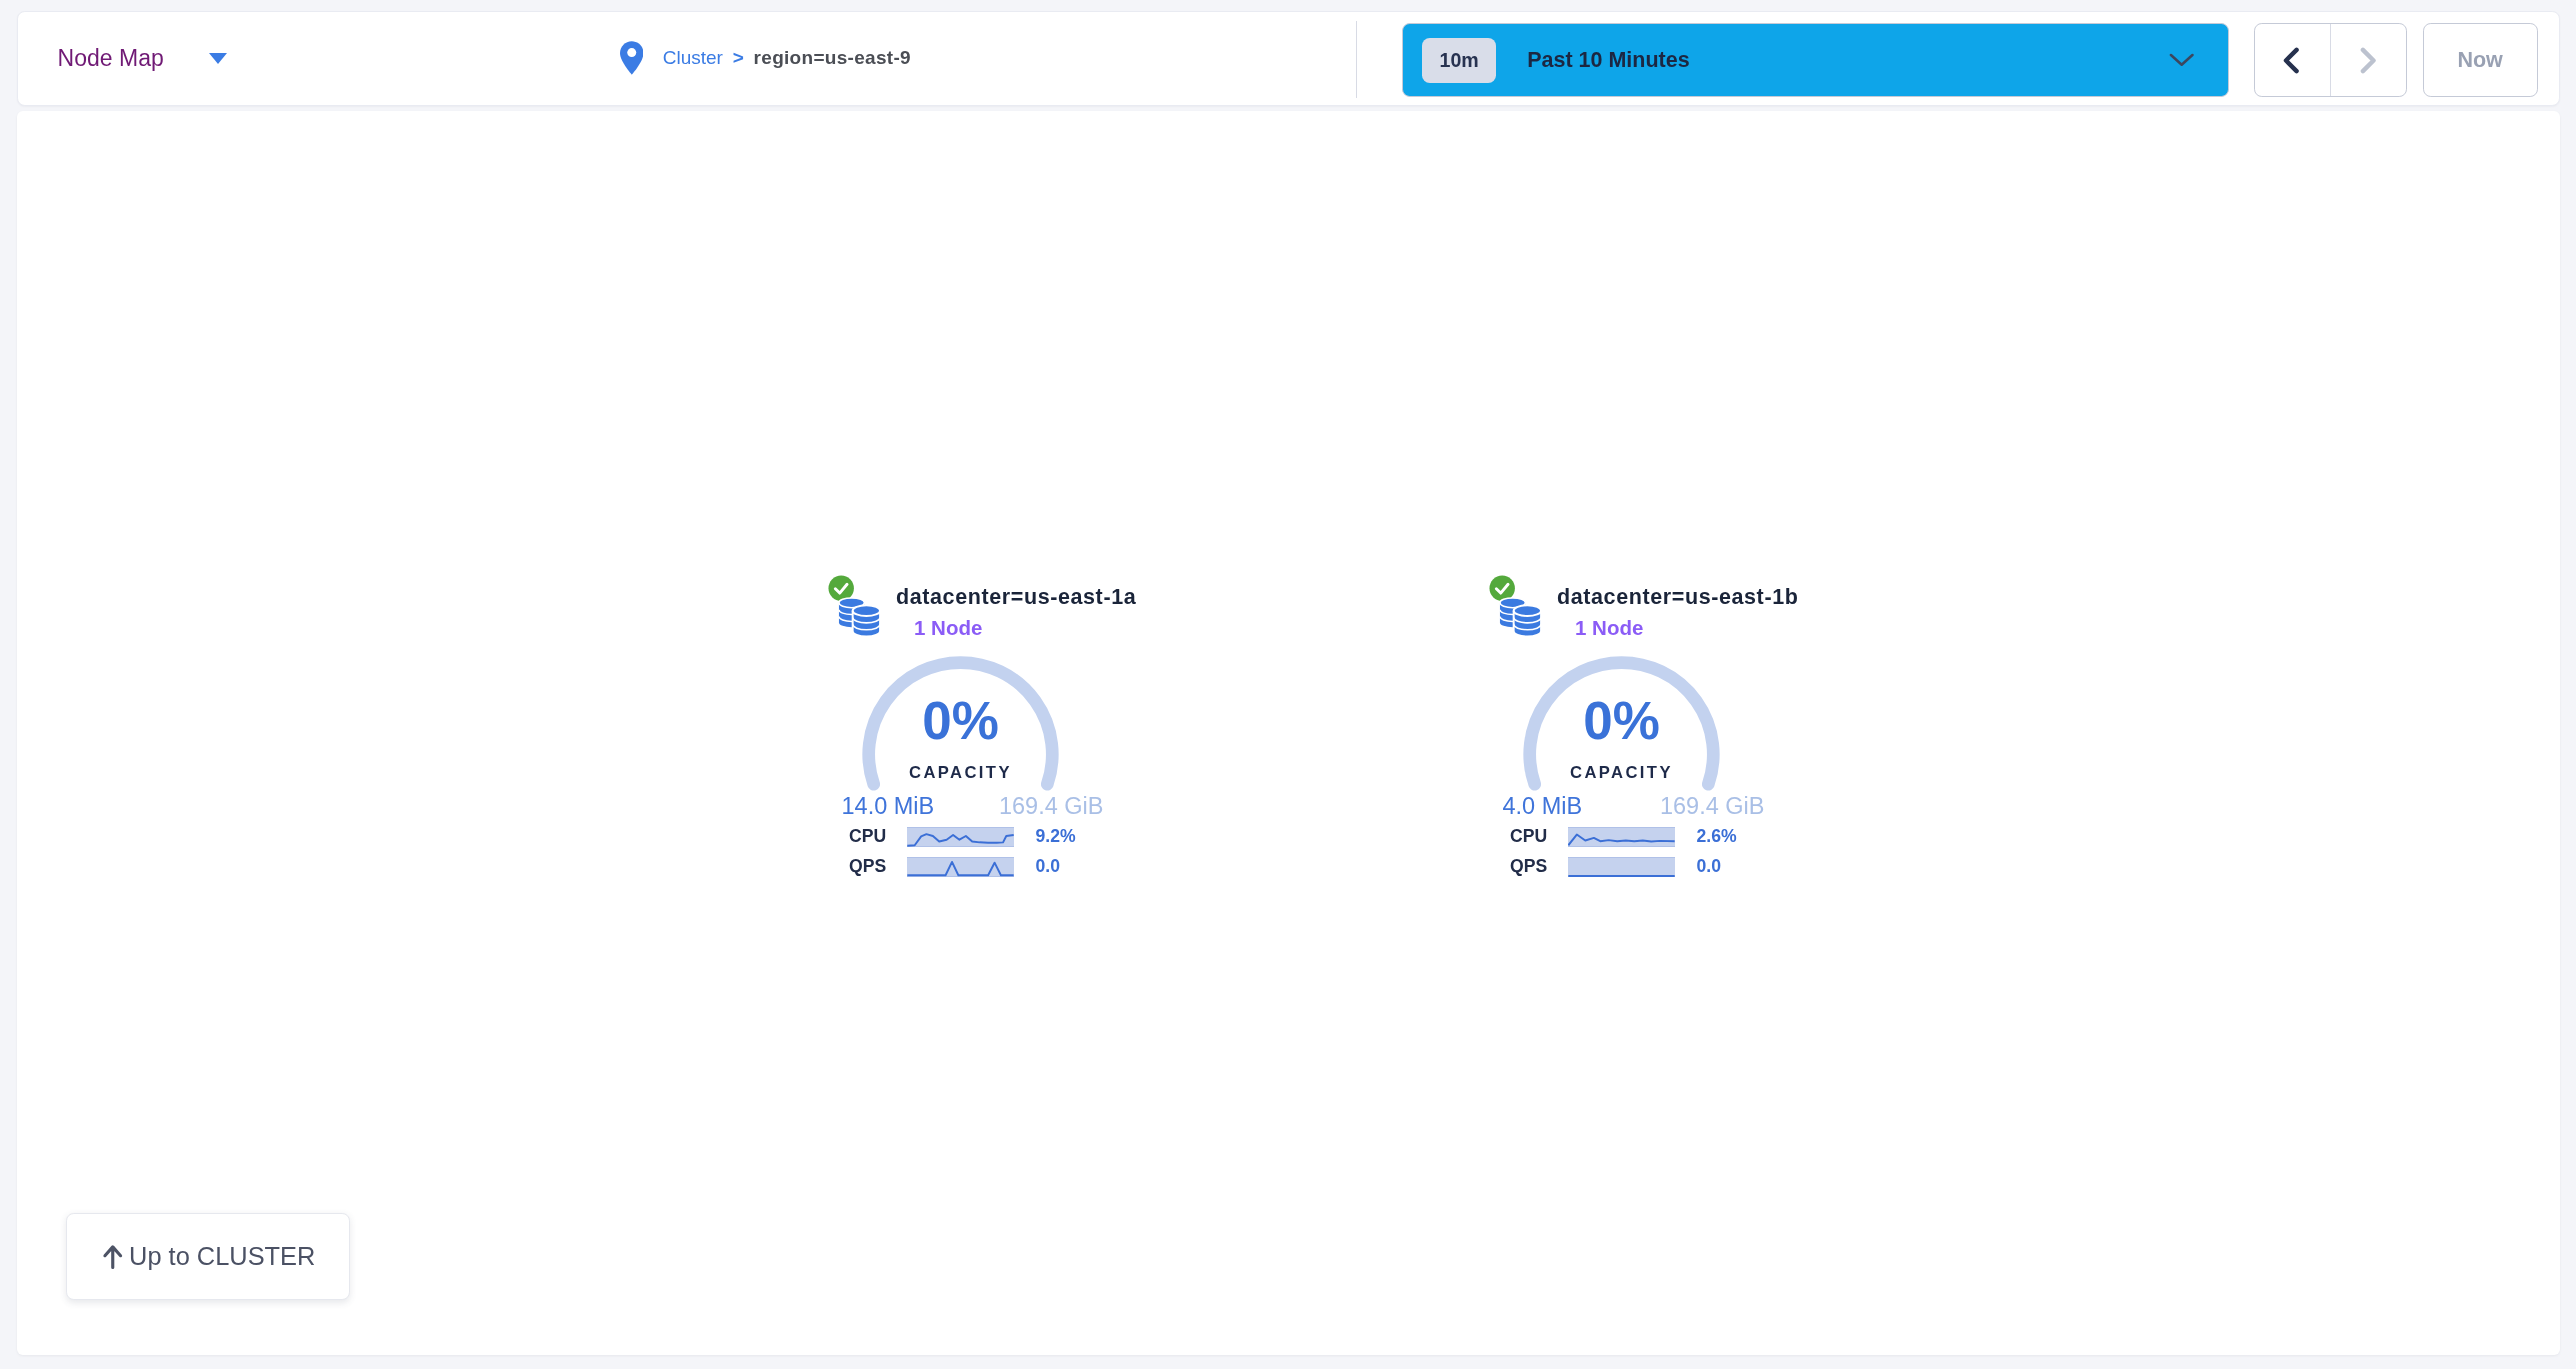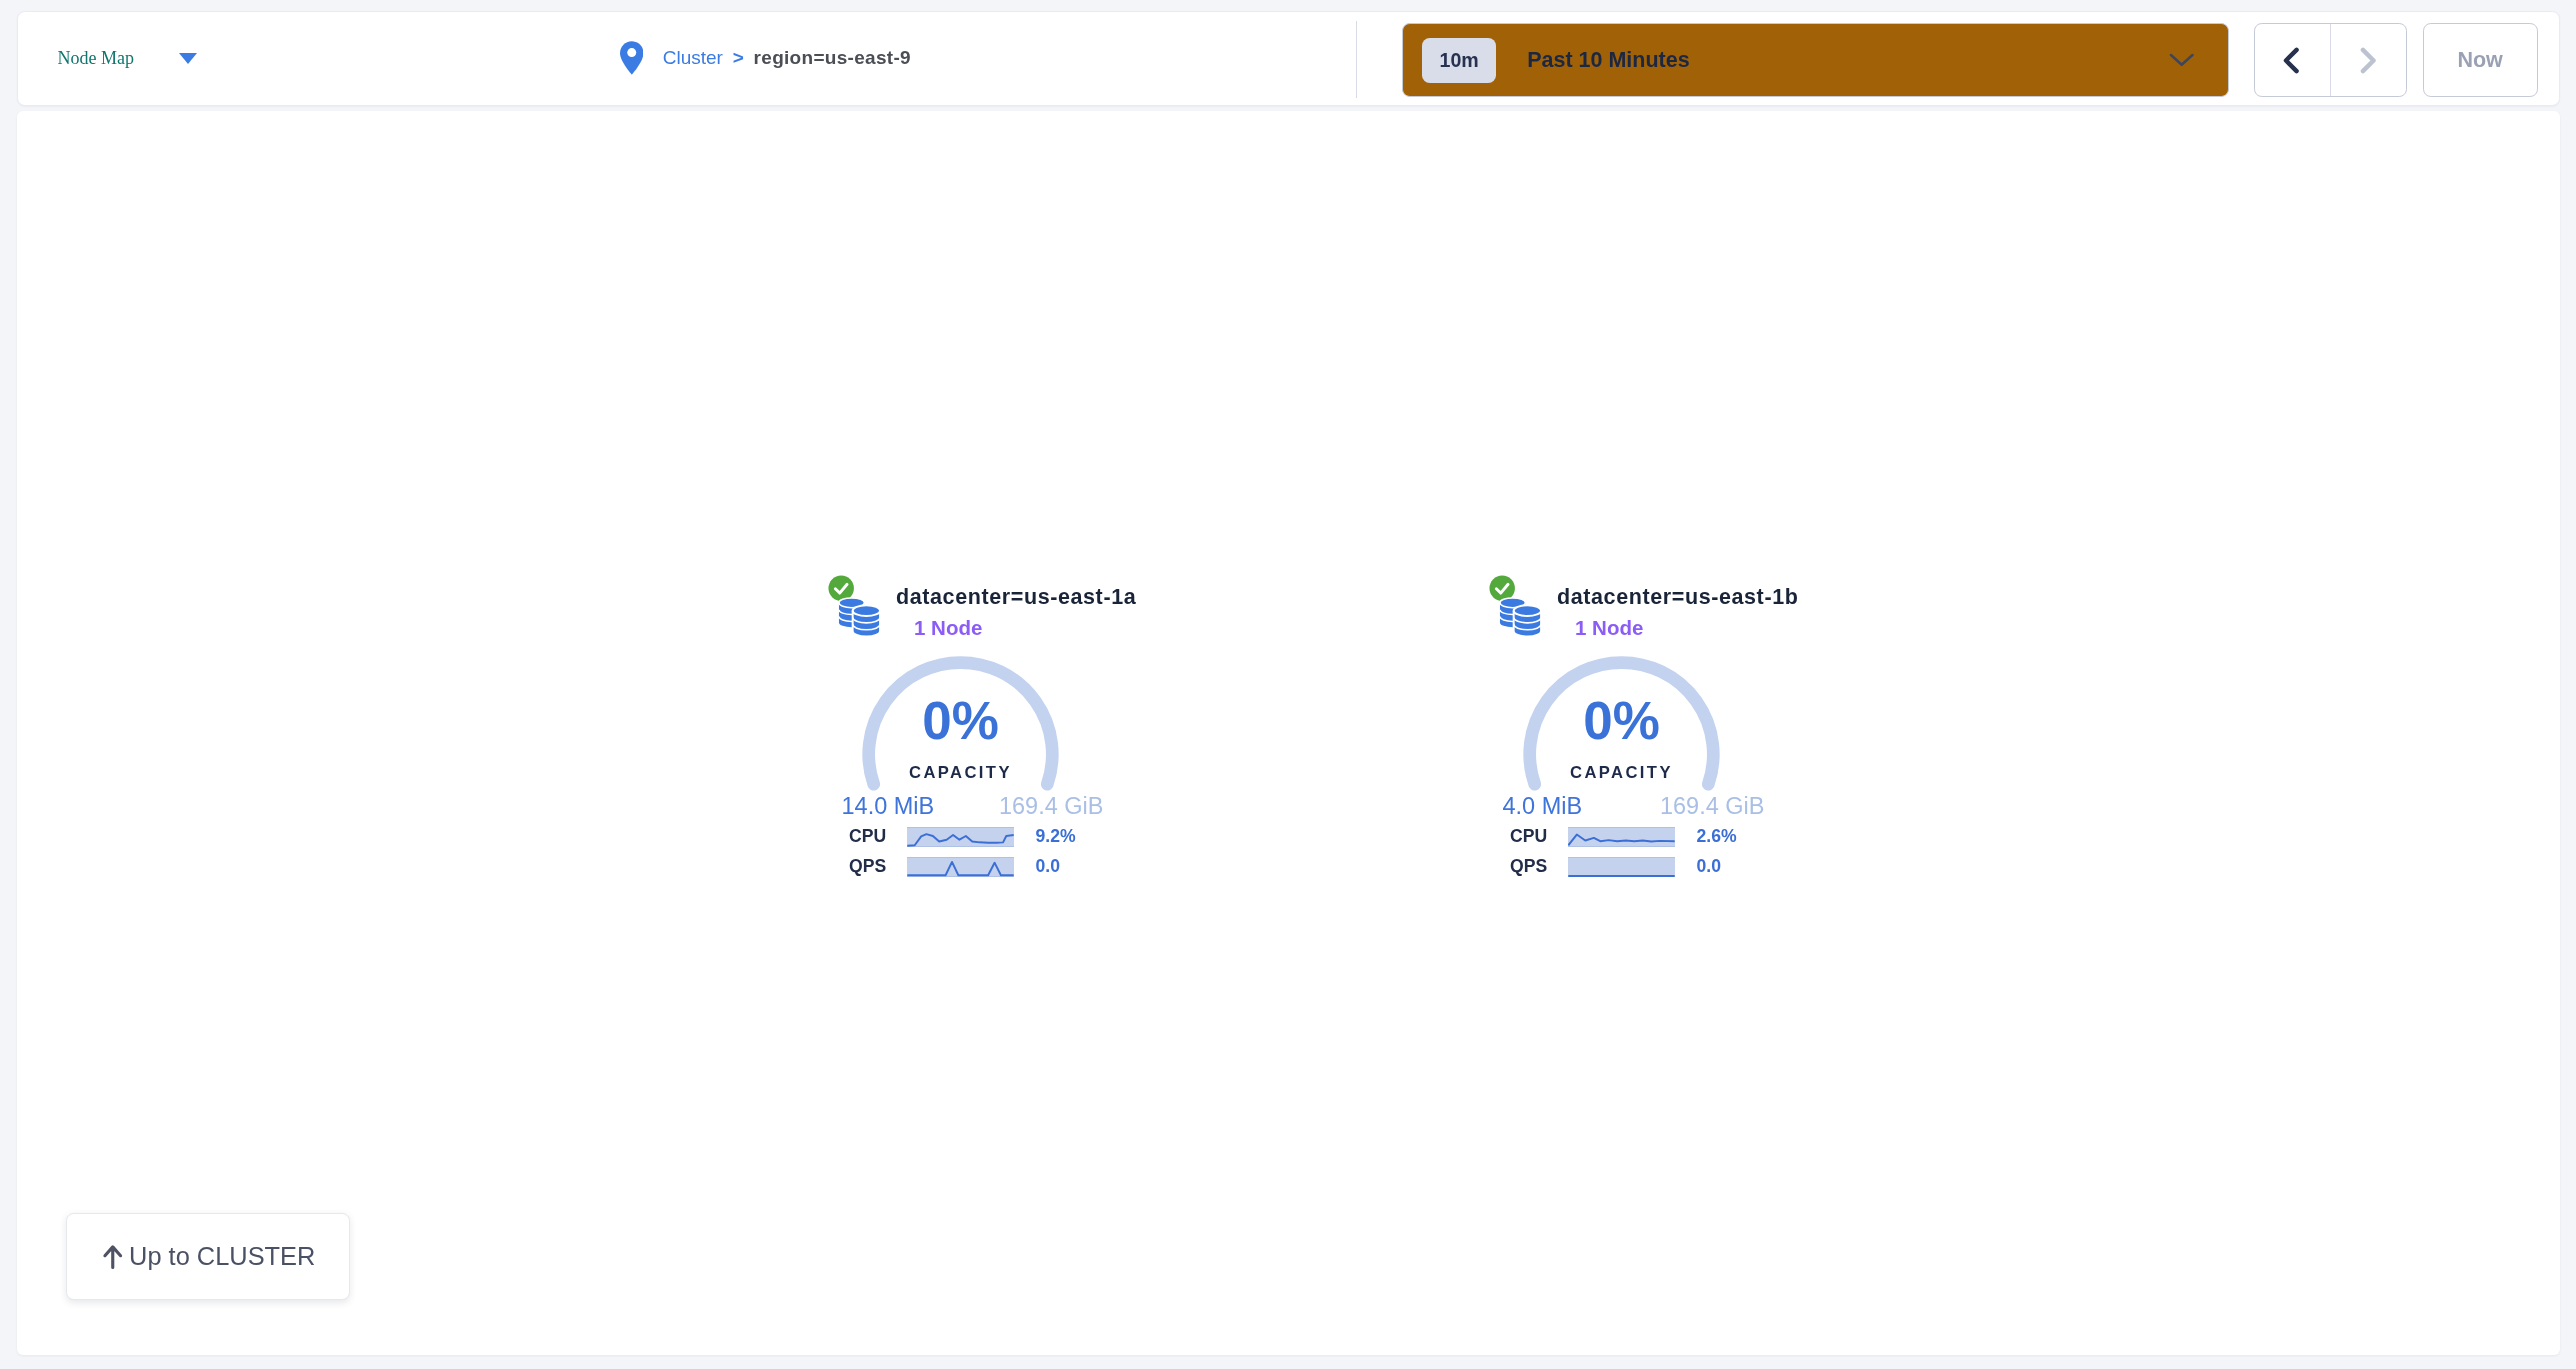--- a/index.html
+++ b/index.html
@@ -14,40 +14,40 @@
   
   .topbar {
     position:absolute; left:16.6px; top:10.8px; width:2543px; height:95px;
     background:#fff; border:1px solid #e9ebf2; border-radius:7.8px;
     box-shadow:0 1px 2px rgba(16,22,40,.04);
   }
   .view-selector {
     position:absolute; left:40px; top:0; height:100%;
     display:flex; align-items:center; cursor:pointer;
   }
-  .view-selector .label { font-size:18px; font-weight:500; color:#0f766e;font-family:Liberation Serif, serif; }
+  .view-selector .label { font-size:23px; font-weight:500; color:#701a75; }
   .caret-down {
     margin-left:45px; width:0; height:0;
     border-left:9.8px solid transparent; border-right:9.8px solid transparent;
     border-top:11.7px solid #3b7ce4;
   }
   .breadcrumb {
     position:absolute; left:602px; top:0; height:100%;
     display:flex; align-items:center; font-size:19px;
   }
   .breadcrumb .pin { margin-right:19.6px; display:block; }
   .breadcrumb .root { color:#3b7ce4; font-weight:500; cursor:pointer; }
   .breadcrumb .sep { color:#3b7ce4; font-weight:700; margin:0 9.8px; }
   .breadcrumb .current { color:#4b4e55; font-weight:600; letter-spacing:0.3px; }
   .bar-divider {
     position:absolute; left:1338px; top:8.8px; width:1px; height:77px; background:#d8dbe5;
   }
   .time-dropdown {
     position:absolute; left:1384px; top:11.7px; width:827px; height:74px;
-    border:1px solid #c5cad7; border-radius:7.8px; background:#a16207;
+    border:1px solid #c5cad7; border-radius:7.8px; background:#0ea5e9;
     display:flex; align-items:center; padding:0 19.6px; cursor:pointer;
   }
   .time-badge {
     width:74px; height:45px; background:#d9dde9; border-radius:7.8px;
     display:flex; align-items:center; justify-content:center;
     font-size:19.6px; font-weight:700; color:#273250;
   }
   .time-label { margin-left:31px; font-size:21.5px; font-weight:600; color:#1c2742; }
   .time-chevron { margin-left:auto; margin-right:13.7px; }
   .time-nav {

